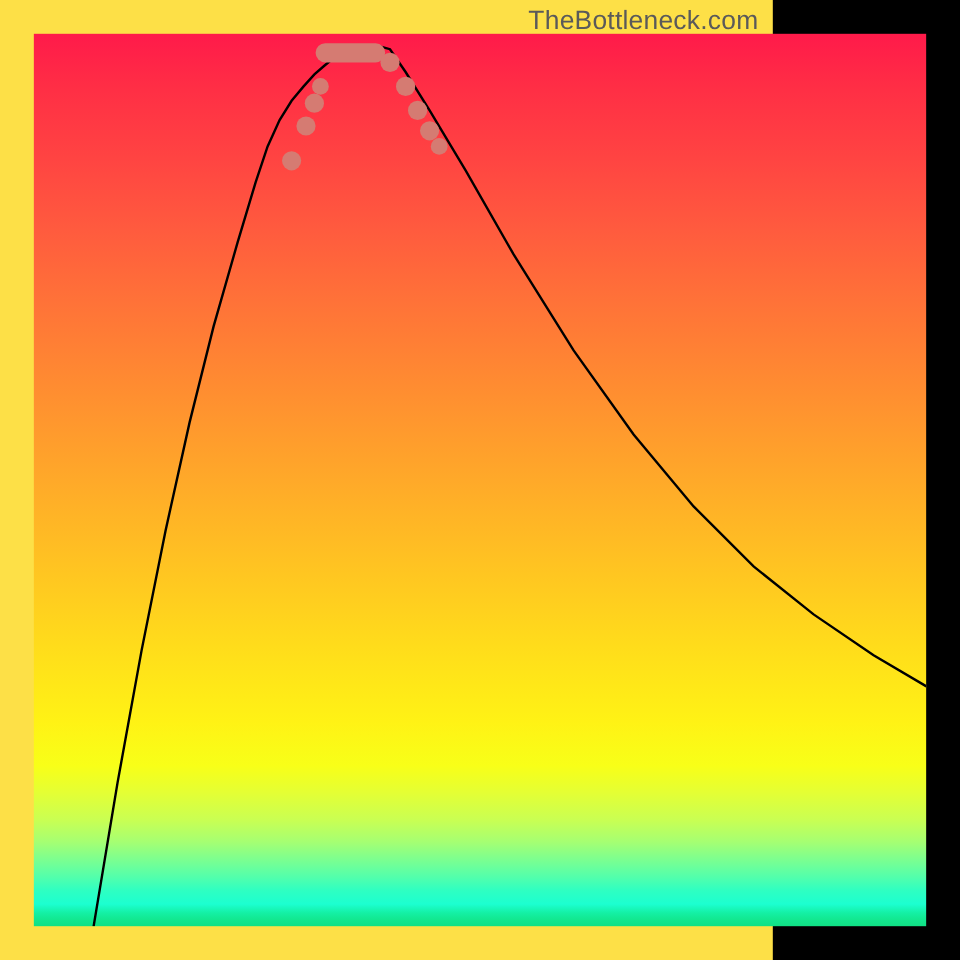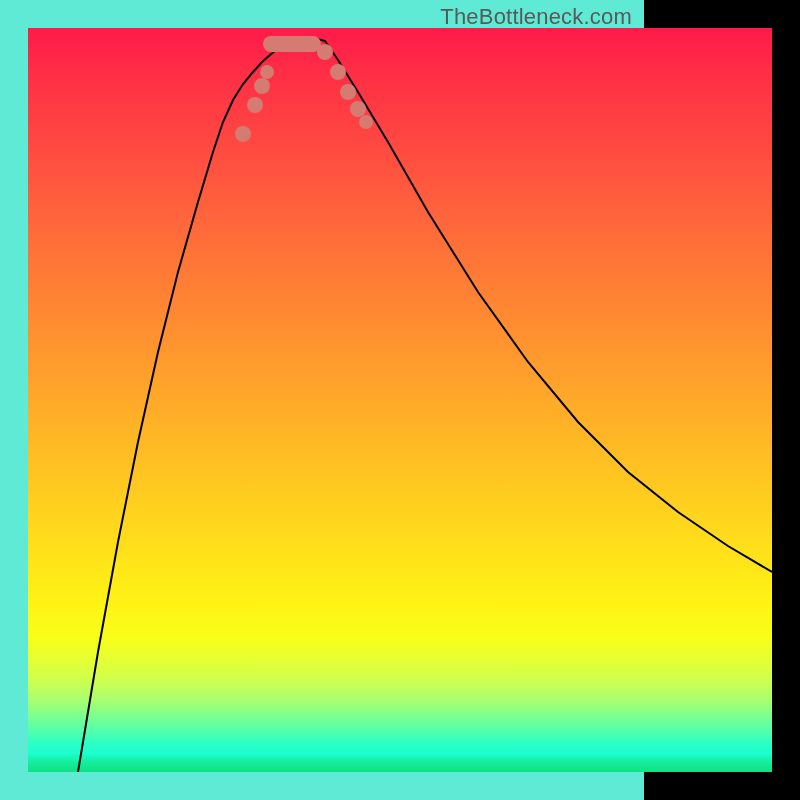--- a/index.html
+++ b/index.html
@@ -10,21 +10,21 @@
     background: #000;
     font-family: Arial, Helvetica, sans-serif;
     overflow: hidden;
   }
   .frame {
     position: absolute;
     left: 0;
     top: 0;
     width: 644px;
     height: 800px;
-    background: #5eead4;
+    background: #fde047;
   }
   .plot-area {
     position: absolute;
     left: 28px;
     top: 28px;
     width: 744px;
     height: 744px;
     overflow: hidden;
   }
   .gradient-bg {

